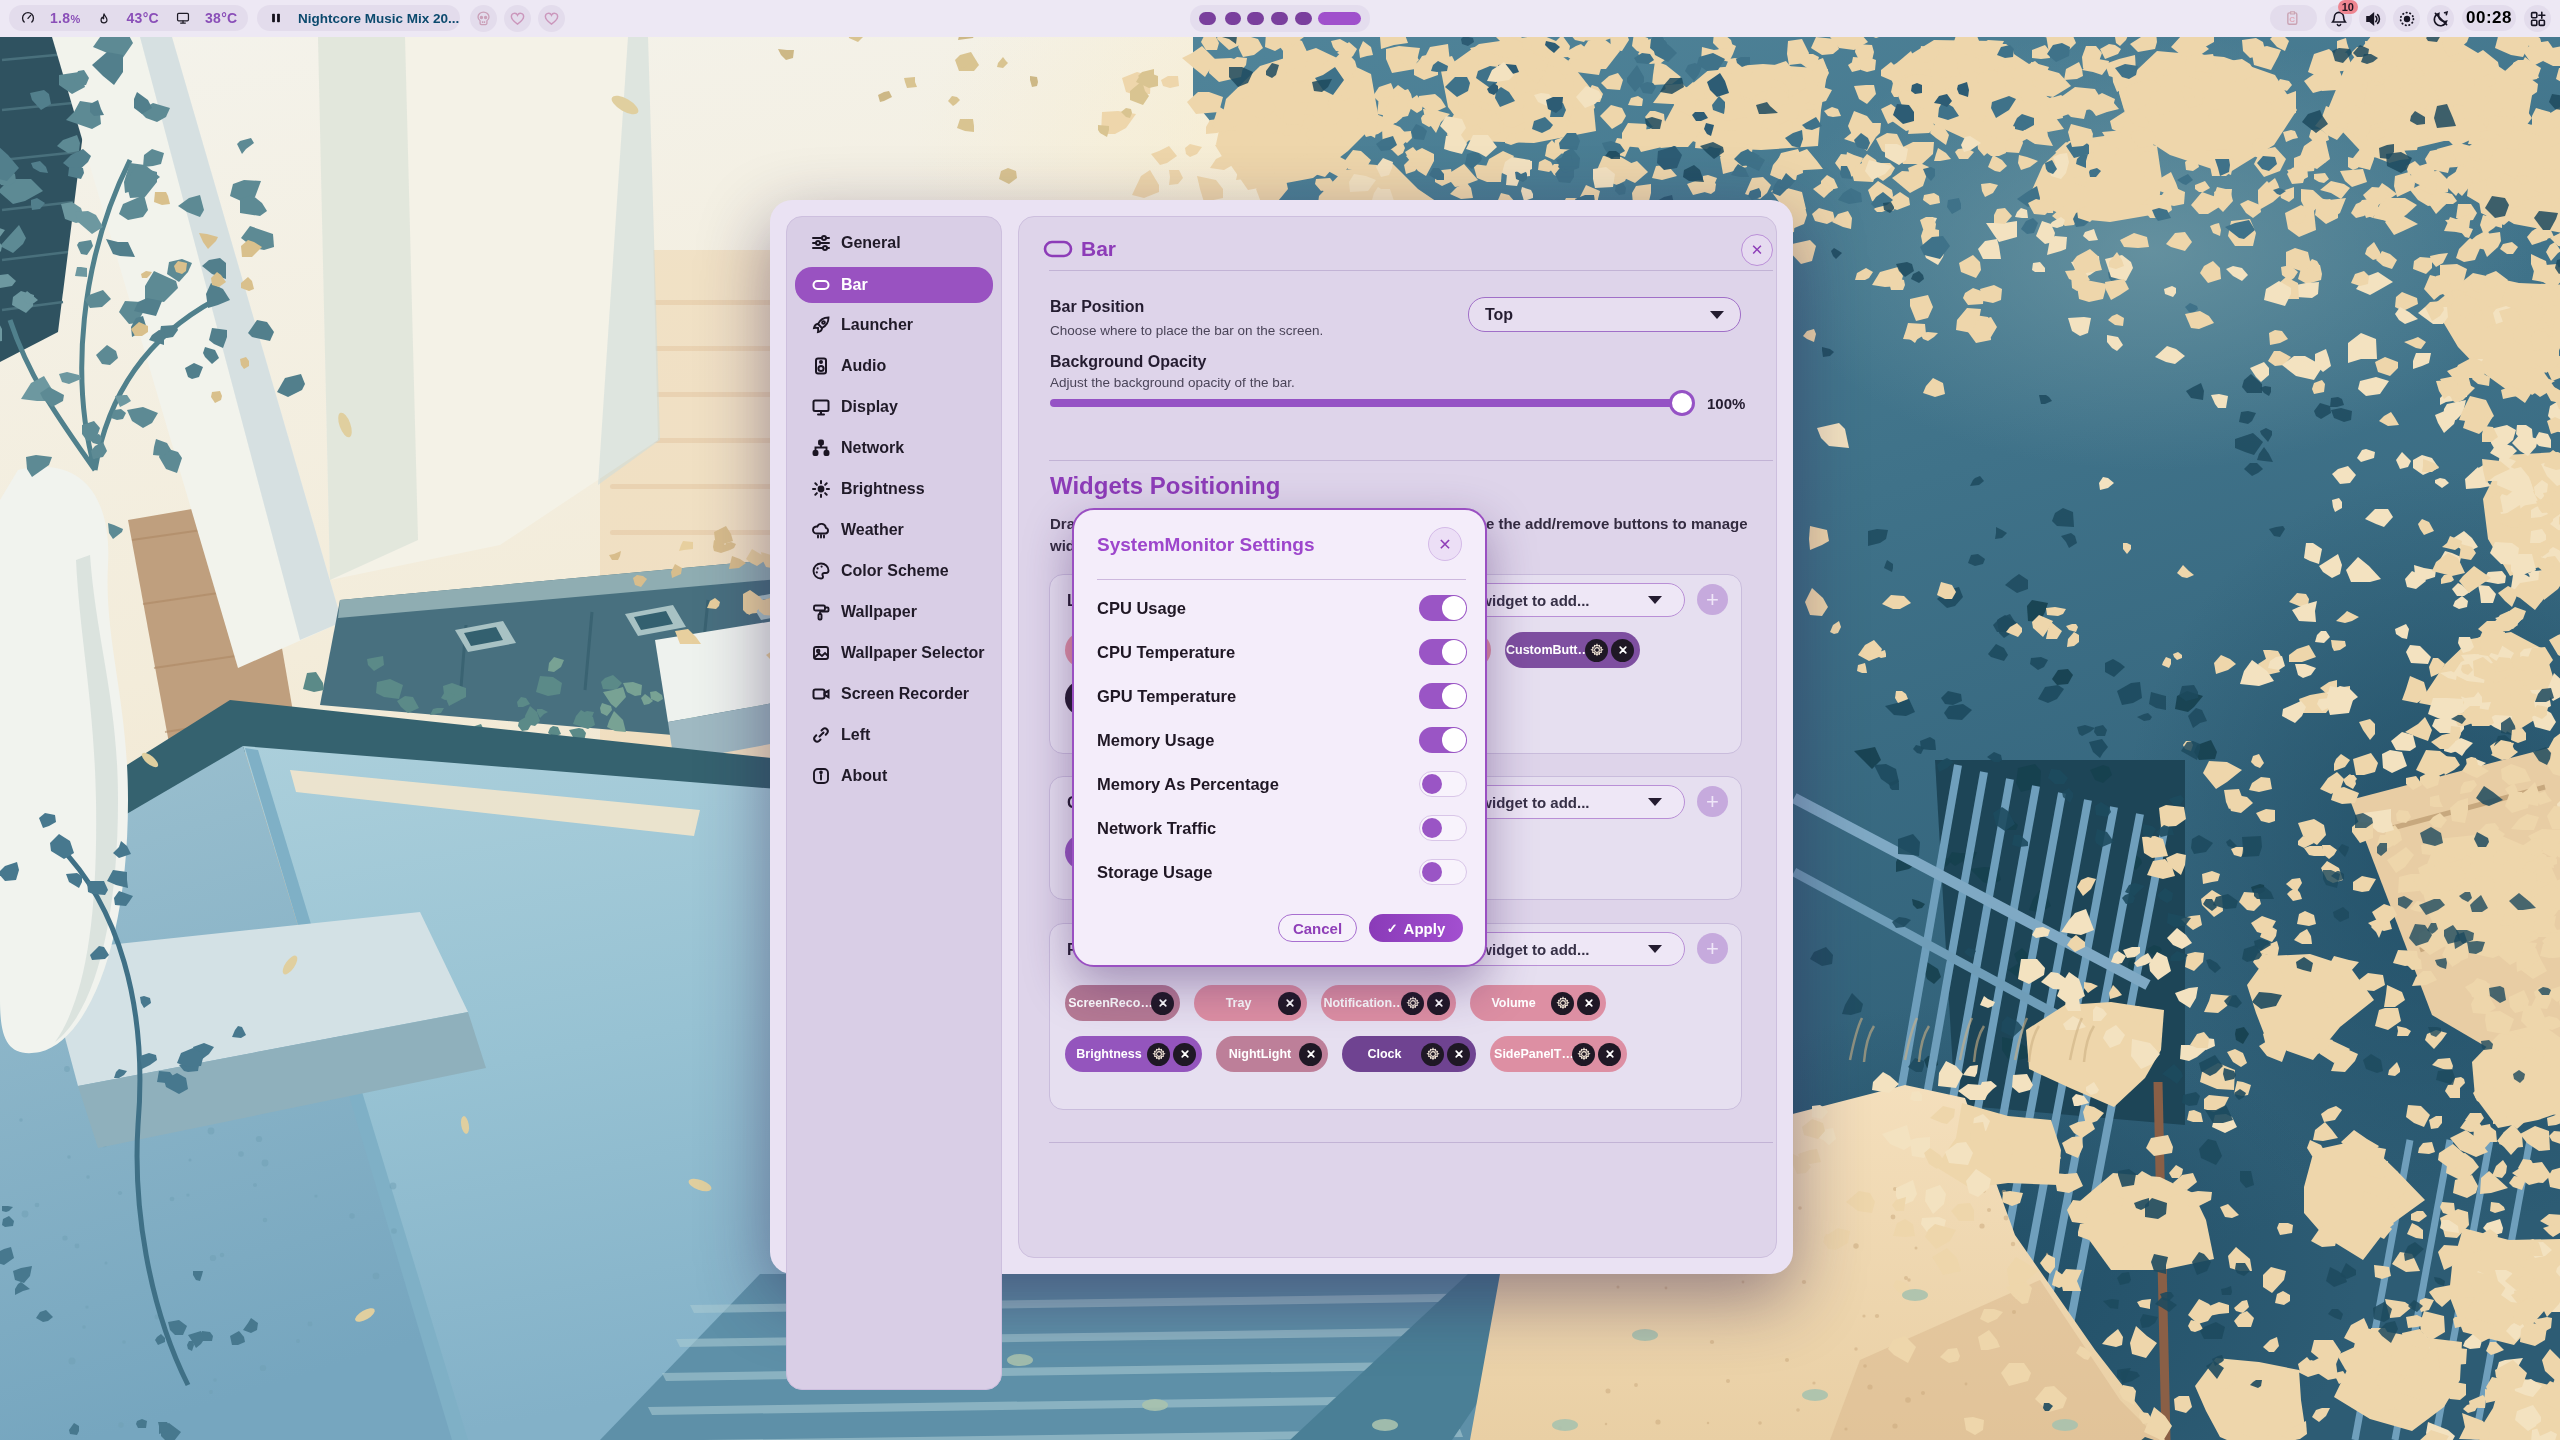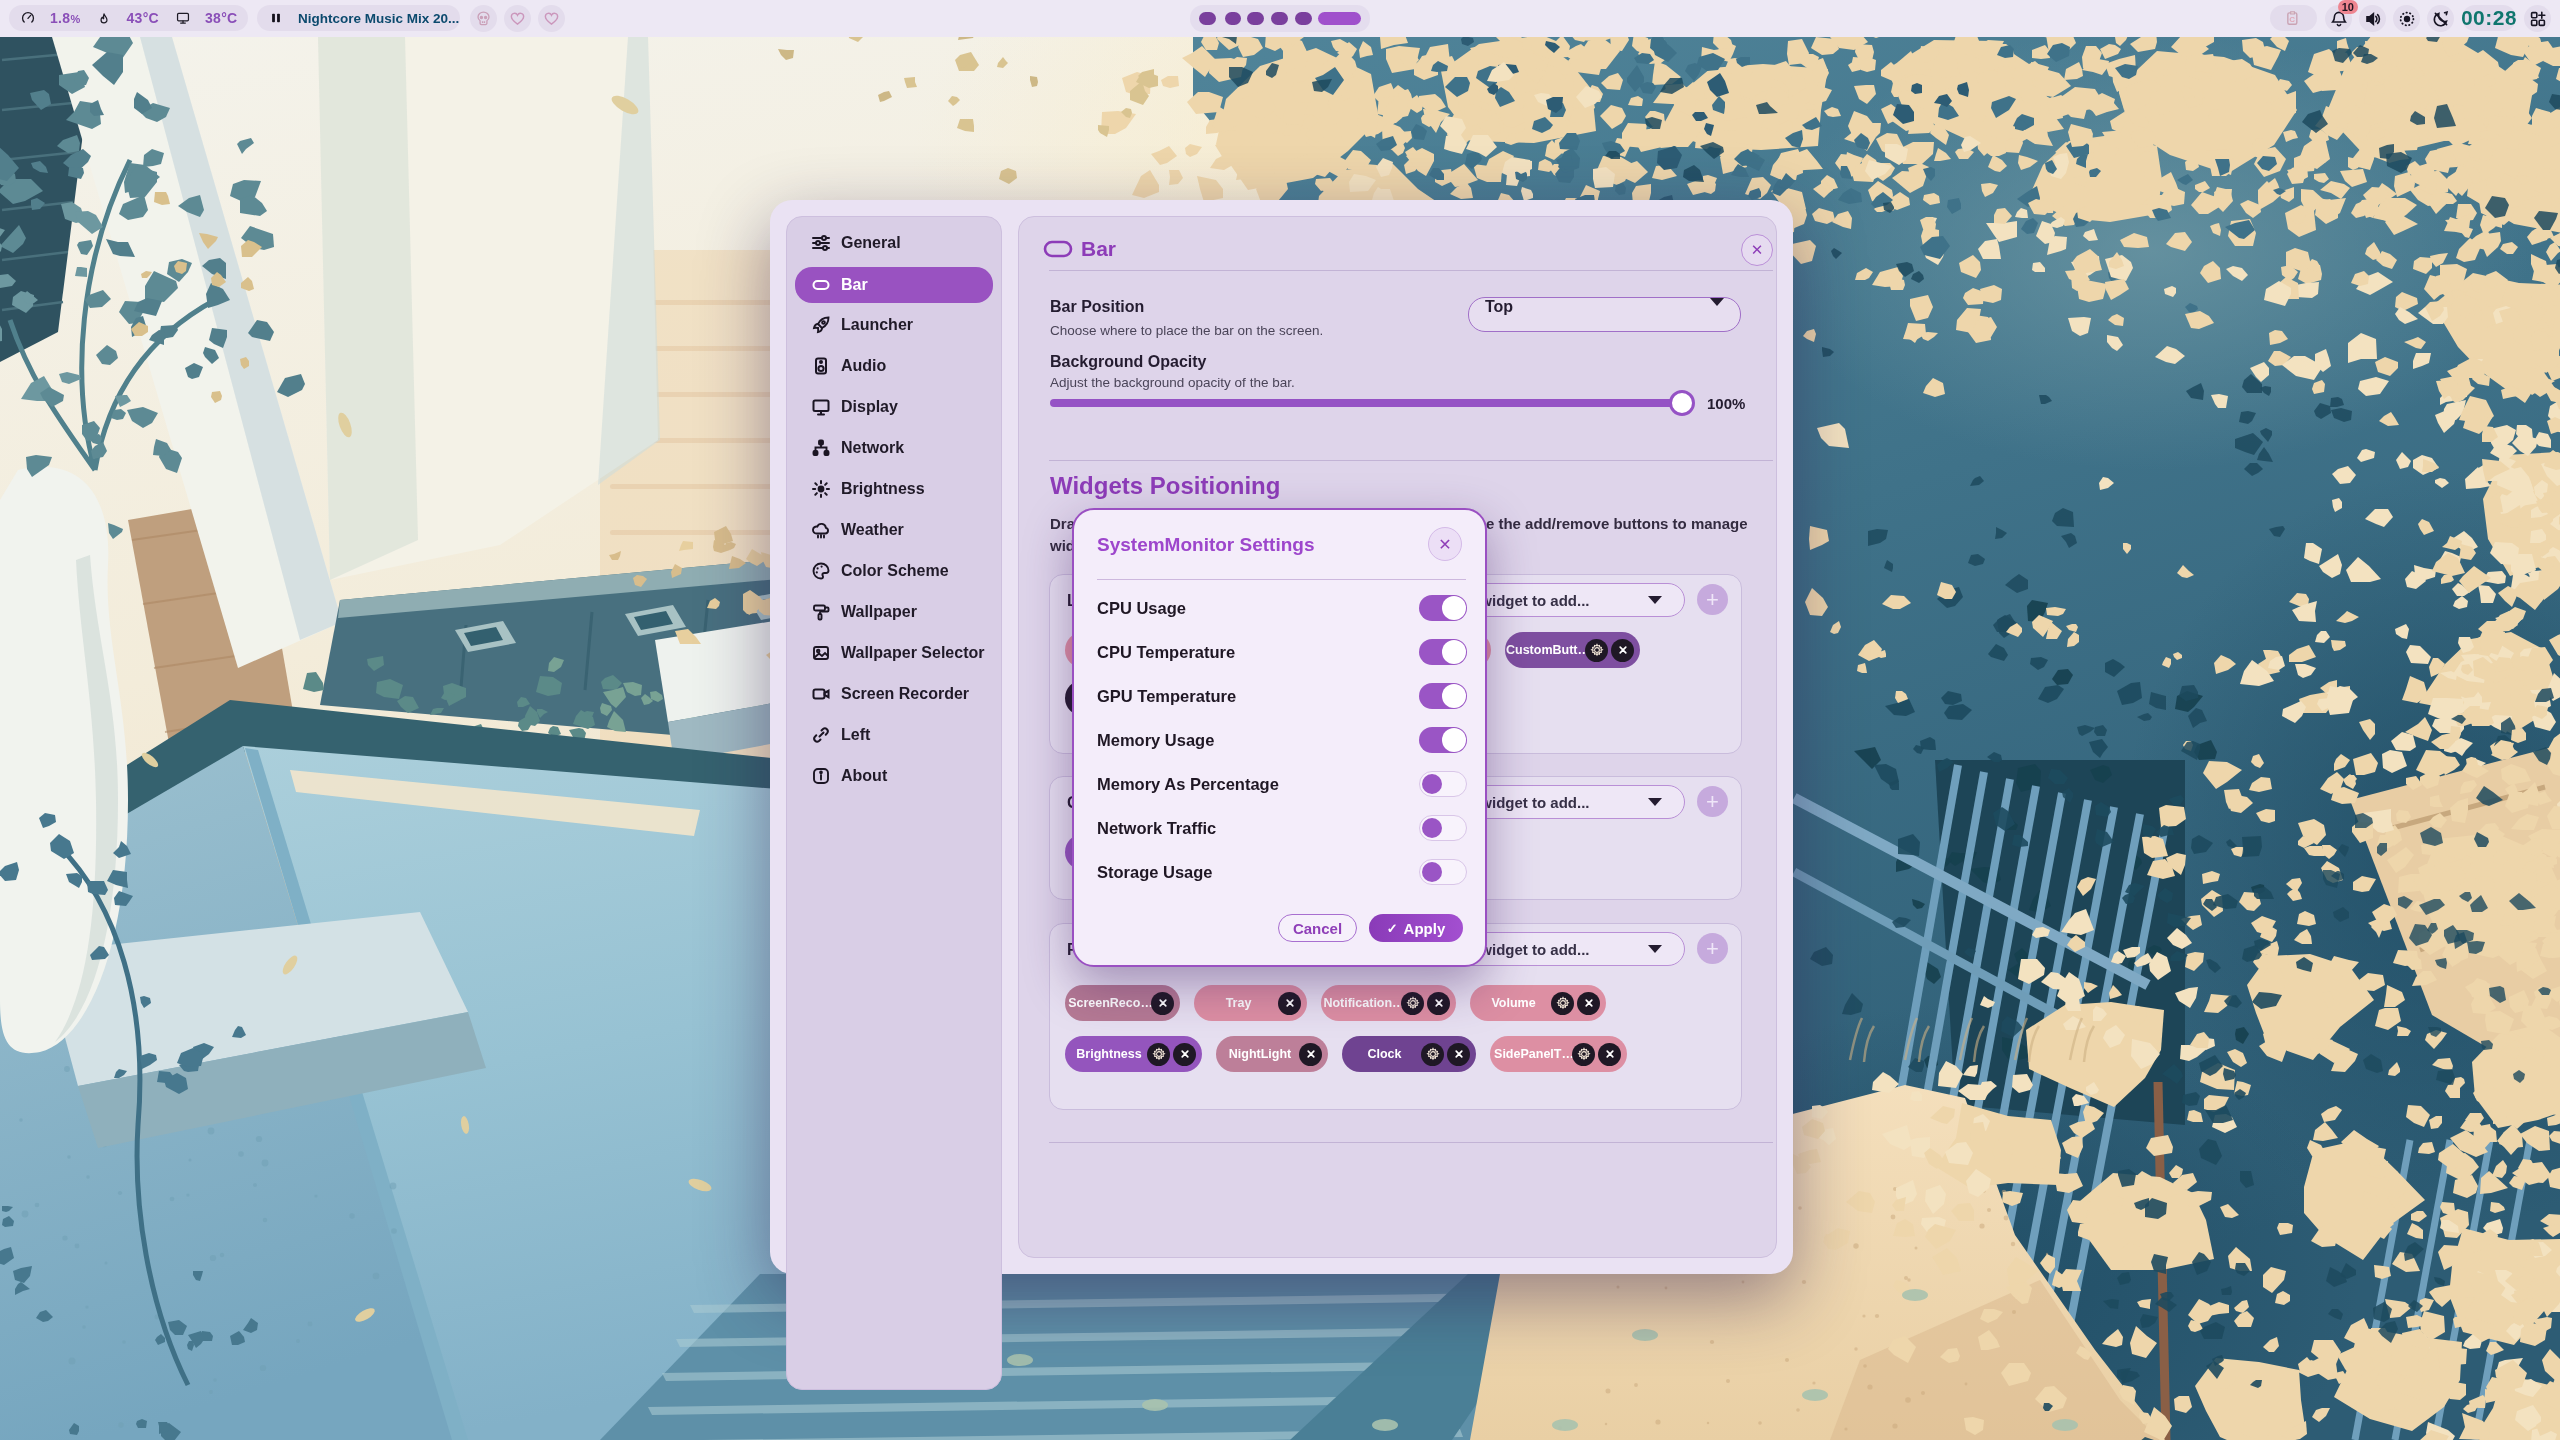--- a/index.html
+++ b/index.html
@@ -5,41 +5,41 @@
 #stage { position:relative; width:2560px; height:1440px; }
 
 
 #topbar { position:absolute; left:0; top:0; width:2560px; height:37px; background:#ede8f4; z-index:30; }
 .pill { position:absolute; top:5px; height:26px; background:#e3dcec; border-radius:13px; display:flex; align-items:center; padding:0 10px; gap:15px; overflow:hidden; }
 .circ { position:absolute; top:5px; width:27px; height:27px; background:#e3dcec; border-radius:50%; display:flex; align-items:center; justify-content:center; }
 .ti { flex:0 0 14px; width:14px; height:14px; margin-left:2px; }
 .tv { font-size:14px; font-weight:bold; color:#8a4fb8; letter-spacing:0.3px; }
 .tv small { font-size:11px; }
 .tm { font-size:13.5px; font-weight:bold; color:#0c4a6e; white-space:nowrap; }
-.tc { font-size:21px; font-weight:bold; color:#0f766e; letter-spacing:0.5px; }
+.tc { font-size:17px; font-weight:bold; color:#000000; letter-spacing:0.5px; }
 #wsbar { position:absolute; left:1190px; top:5px; width:180px; height:27px; background:#e4ddee; border-radius:13px; }
 .wsp { position:absolute; top:7px; height:13px; border-radius:7px; background:#7a3f9d; }
 .wsp.act { background:#a050cc; }
 #badge { position:absolute; right:-6px; top:-5px; background:#ee8590; color:#241420; font-size:11px; font-weight:bold; border-radius:8px; padding:0 4px; line-height:14px; }
 
 
 #win { position:absolute; left:770px; top:200px; width:1023px; height:1074px; background:#eae2f3; border-radius:22px; box-shadow:0 24px 70px rgba(45,25,75,0.45); z-index:10; }
 #sidebar { position:absolute; left:16px; top:16px; width:216px; height:1174px; background:#d9cee6; border-radius:16px; border:1px solid #cdbfde; padding-top:9px; }
 .sbi { position:relative; height:33px; margin:0 8px 8px 8px; border-radius:17px; display:flex; align-items:center; gap:10px; padding-left:16px; color:#201a28; font-size:16px; font-weight:bold; }
 .sbi.act { background:#9952c1; color:#fff; height:36px; margin-bottom:5px; }
 .si { width:20px; height:20px; flex:0 0 20px; }
 
 #main { position:absolute; left:248px; top:16px; width:759px; height:1042px; background:#ded4ea; border-radius:16px; border:1px solid #cdbfde; }
 #mhead { position:absolute; left:24px; top:20px; display:flex; align-items:center; gap:8px; }
 #mhead span { color:#8d3cb8; font-size:21px; font-weight:bold; }
 #mclose { position:absolute; left:698px; top:-3px; width:32px; height:32px; border-radius:50%; border:1.5px solid #bb90d8; color:#8d3cb8; background:#e6dbf0; font-size:15px; display:flex; align-items:center; justify-content:center; }
 .hr { position:absolute; left:30px; width:724px; height:1px; background:#c2b3d5; }
 .stitle { position:absolute; left:31px; font-size:16px; font-weight:bold; color:#241c30; }
 .ssub { position:absolute; left:31px; font-size:13.5px; color:#4a4458; }
-#drop { position:absolute; left:449px; top:80px; width:273px; height:35px; background:#e7def0; border:1.5px solid #a06fc8; border-radius:17px; display:flex; align-items:flex-start; padding:0 16px; }
+#drop { position:absolute; left:449px; top:80px; width:273px; height:35px; background:#e7def0; border:1.5px solid #a06fc8; border-radius:17px; display:flex; align-items:center; padding:0 16px; }
 #drop span:first-child { font-size:16px; font-weight:bold; color:#241c30; }
 .dcaret { margin-left:auto; width:0; height:0; border-left:7px solid transparent; border-right:7px solid transparent; border-top:8px solid #241c30; }
 #slider { position:absolute; left:31px; top:182px; width:643px; height:8px; border-radius:4px; background:#9552c5; }
 #sthumb { position:absolute; right:-2px; top:-9px; width:26px; height:26px; border-radius:50%; background:#fff; border:3.5px solid #9552c5; }
 #spct { position:absolute; left:688px; top:178px; font-size:15px; font-weight:bold; color:#241c30;text-align:center; }
 #wtitle { position:absolute; left:31px; top:255px; font-size:24px; font-weight:bold; color:#8d3cb8; }
 #wdesc { position:absolute; left:31px; top:296px; width:706px; font-size:15px; font-weight:bold; color:#332b40; line-height:22px; }
 
 .gbox { position:absolute; left:30px; width:693px; background:#e6dff0; border:1px solid #c9bcdc; border-radius:14px; }
 .ghead { position:absolute; left:0; top:0; width:100%; height:64px; }

